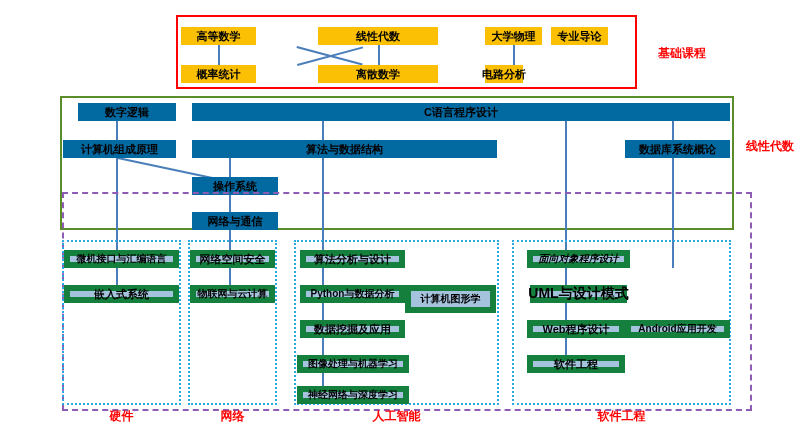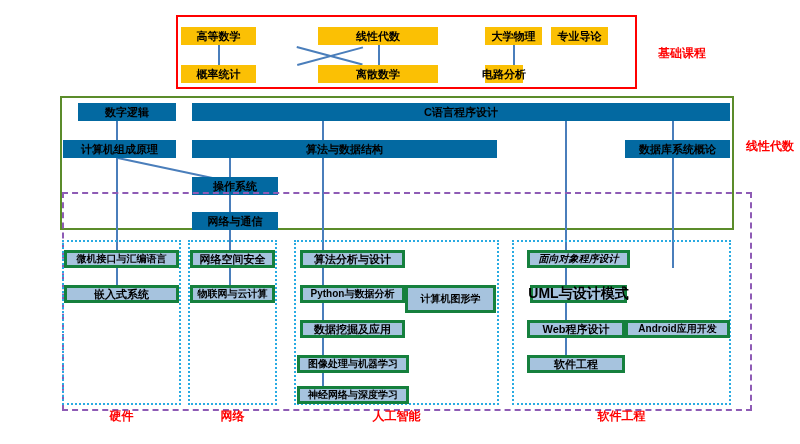--- a/index.html
+++ b/index.html
@@ -2,21 +2,21 @@
 <html><head>
 <meta charset="utf-8">
 <style>
   html,body{margin:0;padding:0;background:#ffffff;}
   body{width:800px;height:444px;font-family:"Liberation Sans","DejaVu Sans",sans-serif;position:relative;overflow:hidden;}
   #canvas{position:absolute;left:0;top:0;width:800px;height:444px;}
   .box{position:absolute;box-sizing:border-box;display:flex;align-items:center;justify-content:center;
        font-weight:bold;color:#000;white-space:nowrap;letter-spacing:0px;}
   .orange{background:#FBC004;font-size:11px;}
   .green{background:#0369a1;font-size:11px;}
-  .blue{background:#A6C3DE;font-size:11px;border:3px solid #15803d;}
+  .blue{background:#A6C3DE;font-size:11px;border:6px solid #15803d;}
   .line{position:absolute;background:#4A7EBB;}
   .vline{width:2px;}
   .diag{position:absolute;height:2px;background:#4A7EBB;transform-origin:0 0;}
   .frame{position:absolute;box-sizing:border-box;}
   .red-frame{border:2px solid #FF0000;}
   .green-frame{border:2px solid #5B8C2A;}
   .purple-frame{border:2px dashed #8E5BB5;}
   .cyan-frame{border:2px dotted #29ABE2;}
   .side-label{position:absolute;color:#FF0000;font-weight:bold;font-size:12px;white-space:nowrap;}
   .grp-label{position:absolute;color:#FF0000;font-weight:bold;font-size:12px;white-space:nowrap;

